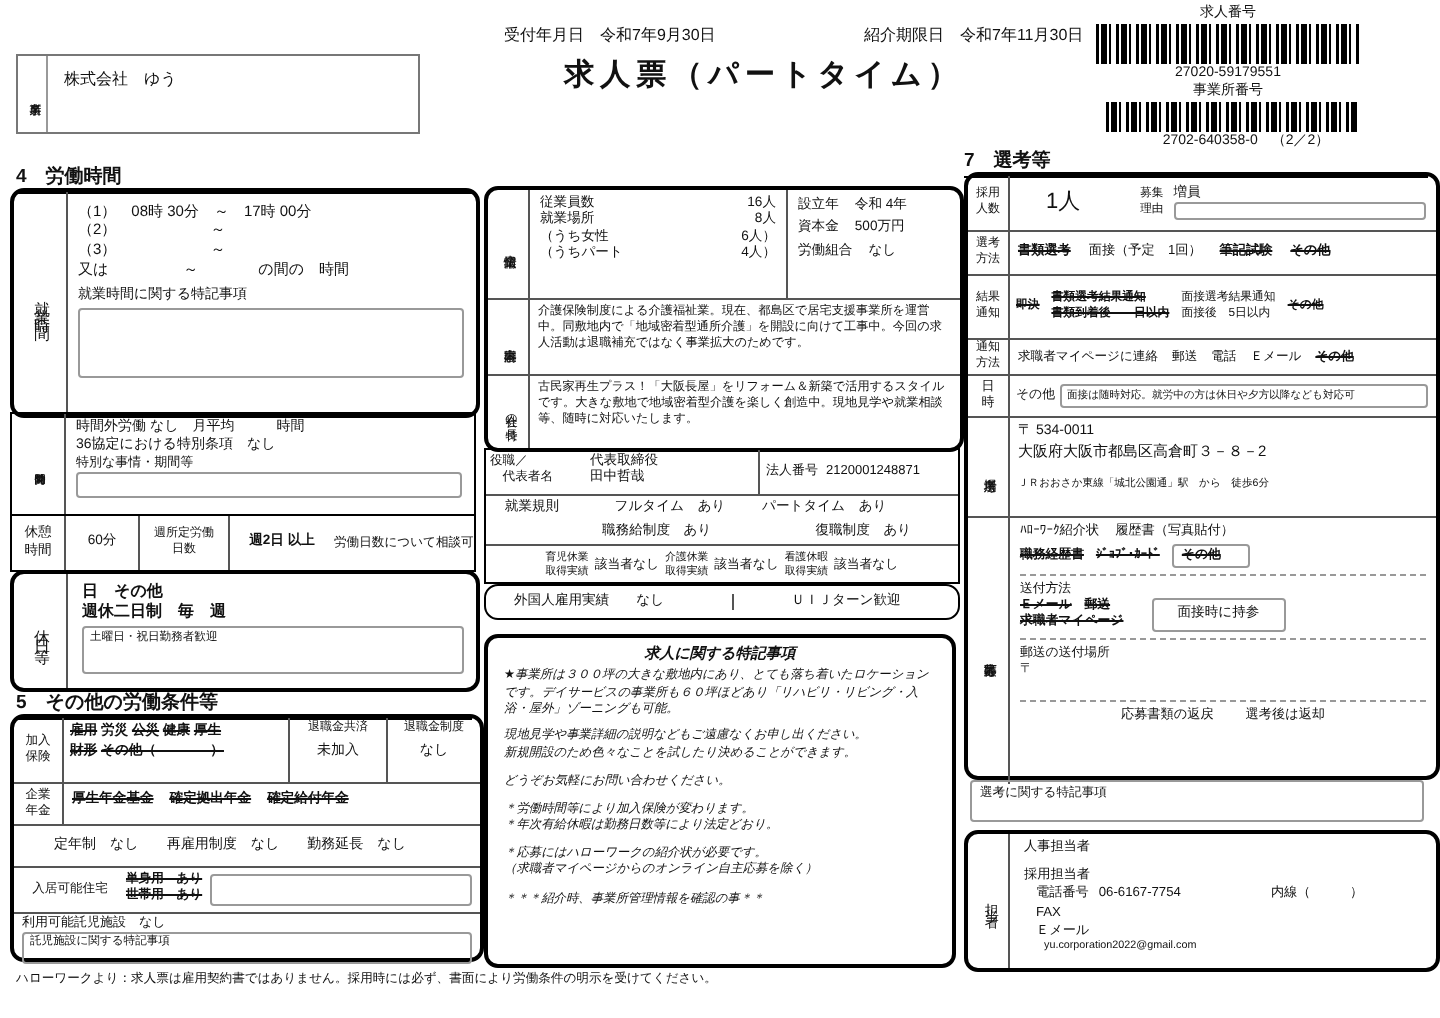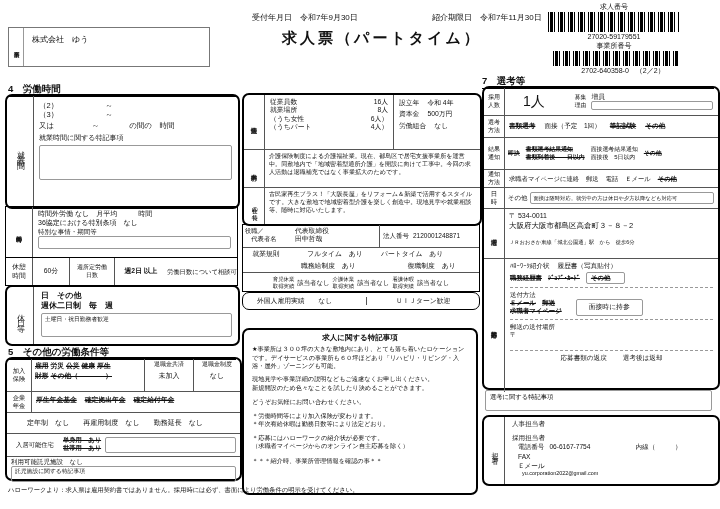--- a/index.html
+++ b/index.html
@@ -51,20 +51,21 @@
   <div class="abs barcode" style="left:553px;top:51px;width:126px;height:15px;"></div>
   <div class="abs ctr" style="left:532px;top:67px;width:182px;font-size:7px;">2702-640358-0　（2／2）</div>
 
   <div class="abs sechead" style="left:8px;top:83px;width:228px;">4　労働時間</div>
 
   <div class="abs thick" style="left:5px;top:94px;width:231px;height:111px;">
     <div class="vcell" style="position:absolute;left:0;top:0;bottom:0;width:26px;">
       <span class="vlab" style="font-size:8px;letter-spacing:4px;">就業時間</span>
     </div>
     <div style="position:absolute;left:32px;top:5px;right:6px;">
+      <div>（1）　08時 30分　～　17時 00分</div>
       <div>（2）　　　　　　 ～</div>
       <div>（3）　　　　　　 ～</div>
       <div style="margin-top:1px;">又は　　　　　～　　　　の間の　時間</div>
       <div style="margin-top:4px;font-size:7px;">就業時間に関する特記事項</div>
       <div class="inbox" style="margin-top:2px;height:33px;"></div>
     </div>
   </div>
 
   <div class="abs thin" style="left:5px;top:206px;width:231px;height:50px;">
     <div class="vcell" style="position:absolute;left:0;top:0;bottom:0;width:26px;">
@@ -255,21 +256,21 @@
         </span>
       <span style="font-size:6.4px;">該当者なし</span>
     </div>
   </div>
 
   <div class="abs row" style="left:242px;top:292px;width:236px;height:16px;border:1.5px solid #000;border-radius:7px;align-items:center;font-size:6.8px;">
     <div class="grow" style="padding-left:14px;">外国人雇用実績　　なし</div>
     <div style="width:112px;border-left:1px solid #555;text-align:center;">ＵＩＪターン歓迎</div>
   </div>
 
-  <div class="abs thick" style="left:242px;top:328px;width:236px;height:167px;padding:3px 8px;box-sizing:border-box;">
+  <div class="abs thick" style="left:242px;top:317px;width:236px;height:167px;padding:3px 8px;box-sizing:border-box;font-style:italic;">
     <div class="ctr b" style="font-size:7.5px;">求人に関する特記事項</div>
     <div style="margin-top:3px;font-size:6.2px;line-height:1.35;">★事業所は３００坪の大きな敷地内にあり、とても落ち着いたロケーションです。デイサービスの事業所も６０坪ほどあり「リハビリ・リビング・入浴・屋外」ゾーニングも可能。</div>
     <div style="margin-top:5px;font-size:6.2px;line-height:1.35;">
       <div>現地見学や事業詳細の説明などもご遠慮なくお申し出ください。</div>
       <div>新規開設のため色々なことを試したり決めることができます。</div>
     </div>
     <div style="margin-top:6px;font-size:6.2px;">どうぞお気軽にお問い合わせください。</div>
     <div style="margin-top:6px;font-size:6.2px;line-height:1.35;">
       <div>＊労働時間等により加入保険が変わります。</div>
       <div>＊年次有給休暇は勤務日数等により法定どおり。</div>
@@ -285,21 +286,21 @@
 
   <div class="abs thick" style="left:482px;top:86px;width:234px;height:300px;">
 
     <div class="row" style="height:27px;border-bottom:1px solid #555;align-items:center;">
       <div class="vcell" style="width:20px;height:100%;font-size:6px;">
           <span class="ctr" style="width:13px;">
             <span style="display:block;">採用</span>
             <span style="display:block;">人数</span>
           </span>
         </div>
-      <div style="margin-left:18px;font-size:14px;">1人</div>
+      <div style="margin-left:18px;font-size:11px;">1人</div>
       <div style="margin-left:30px;font-size:5.8px;text-align:center;">
           <span style="display:block;">募集</span>
           <span style="display:block;">理由</span>
         </div>
       <div class="grow" style="margin:0 5px;">
         <div style="font-size:6.8px;">増員</div>
         <div class="inbox" style="height:7px;"></div>
       </div>
     </div>
 

